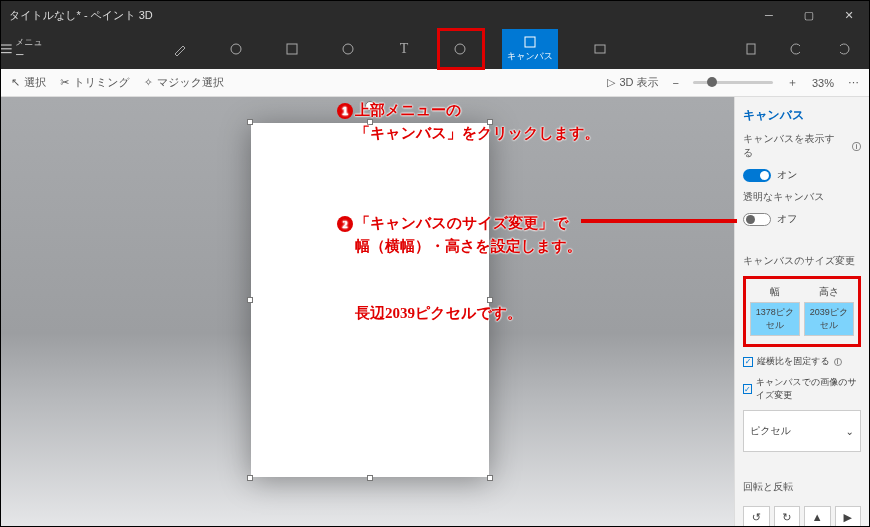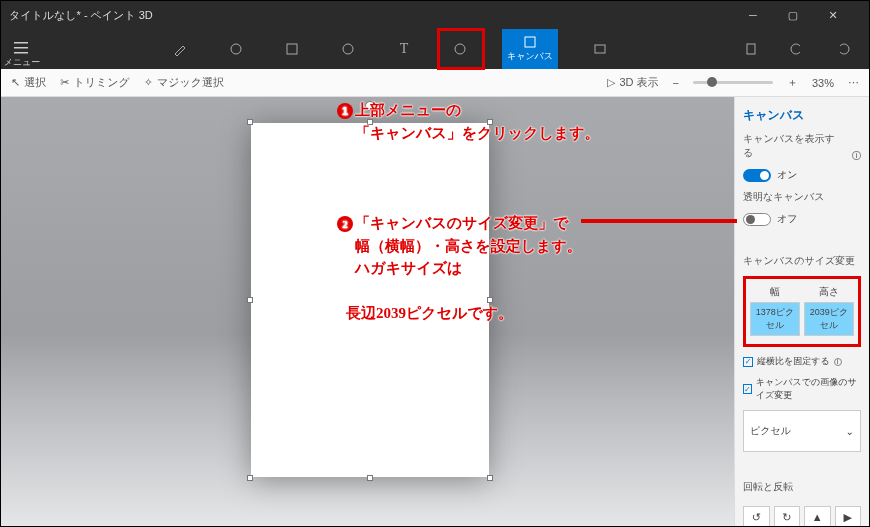--- a/index.html
+++ b/index.html
@@ -1,43 +1,43 @@
 <!DOCTYPE html>
 <html><head>
 <meta charset="utf-8">
 <style>
 * { box-sizing: border-box; margin: 0; padding: 0; }
 body { font-family: "Yu Gothic UI","Meiryo",sans-serif; font-size: 11px; color:#333; background:#fff;}
 .window { width:870px; height:527px; border:1px solid #000; display:flex; flex-direction:column; background:#f0f0f0;}
-.titlebar { height:28px; background:#2b2b2b; color:#ddd; display:flex; align-items:center; justify-content:space-between; padding:0 16px 0 8px;}
+.titlebar { height:28px; background:#2b2b2b; color:#ddd; display:flex; align-items:center; justify-content:space-between; padding:0 0 0 8px;}
 .titlebar .title{font-size:11px;}
 .win-btns{display:flex;}
 .win-btn{width:40px;height:28px;display:flex;align-items:center;justify-content:center;color:#ccc;}
 .mainbar{height:40px;background:#2b2b2b;display:flex;align-items:center;color:#ccc;}
-.menu-btn{width:42px;height:40px;display:flex;flex-direction:column;align-items:center;justify-content:flex-end;font-size:9px;gap:2px;}
+.menu-btn{width:42px;height:40px;display:flex;flex-direction:row;align-items:center;justify-content:center;font-size:9px;gap:2px;}
 .menu-btn svg{width:16px;height:12px;}
 .top-tools{flex:1;display:flex;justify-content:center;gap:28px;align-items:center;height:100%;}
 .tool{width:28px;height:40px;display:flex;align-items:center;justify-content:center;color:#999;}
 .tool.active{background:#0078d4;color:#fff;width:56px;flex-direction:column;font-size:9px;gap:1px;}
 .top-right{display:flex;gap:18px;padding-right:12px;align-items:center;}
 .red-box1{position:absolute;border:3px solid #e00000;pointer-events:none;}
 .subbar{height:28px;background:#fafafa;border-bottom:1px solid #ddd;display:flex;align-items:center;gap:14px;padding:0 10px;color:#555;font-size:11px;}
 .subbar .sitem{display:flex;align-items:center;gap:4px;}
 .subbar .spacer{flex:1;}
 .subbar .zoom-slider{width:80px;height:3px;background:#ccc;position:relative;border-radius:2px;}
 .subbar .zoom-slider .thumb{position:absolute;width:10px;height:10px;background:#666;border-radius:50%;top:-4px;left:14px;}
 .content{flex:1;display:flex;position:relative;overflow:hidden;}
 .canvas-area{flex:1;background:linear-gradient(180deg,#a8aaad 0%,#9c9ea1 55%,#b6b8bb 70%,#e5e6e8 100%);position:relative;}
 .canvas{position:absolute;left:250px;top:26px;width:238px;height:354px;background:#fff;box-shadow:0 4px 28px rgba(0,0,0,.35);}
 .handle{position:absolute;width:6px;height:6px;border:1px solid #777;background:#fff;}
 .ht{top:-4px;} .hb{bottom:-4px;} .hl{left:-4px;} .hr{right:-4px;} .hm{left:50%;margin-left:-3px;} .hmv{top:50%;margin-top:-3px;}
 .rot{position:absolute;width:10px;height:10px;border:1px solid #777;border-radius:50%;background:#fff;left:50%;margin-left:-5px;top:-22px;}
 .side{width:135px;background:#f3f3f3;border-left:1px solid #ddd;padding:10px 8px;display:flex;flex-direction:column;gap:8px;font-size:10px;color:#444;}
 .side h3{font-size:12px;color:#0067c0;font-weight:600;}
-.side .label{font-size:10px;color:#555;display:flex;align-items:flex-end;gap:14px;}
+.side .label{font-size:10px;color:#555;display:flex;align-items:center;gap:14px;}
 .toggle{width:28px;height:13px;border-radius:7px;position:relative;background:#0078d4;}
 .toggle .knob{position:absolute;width:9px;height:9px;background:#fff;border-radius:50%;top:2px;right:2px;}
 .toggle.off{background:#fff;border:1px solid #888;}
 .toggle.off .knob{background:#666;left:2px;right:auto;top:1px;}
 .trow{display:flex;align-items:center;gap:6px;}
 .section-title{font-size:10px;color:#555;margin-top:20px;}
 .size-grid{display:flex;gap:4px;}
 .size-cell{flex:1;border:1px solid #ccc;padding:3px 2px;text-align:center;font-size:9px;background:#7dd3fc;}
 .check{display:flex;align-items:center;gap:4px;font-size:9px;color:#444;}
 .check .box{width:10px;height:10px;border:1px solid #0078d4;display:flex;align-items:center;justify-content:center;color:#0078d4;font-size:8px;}
@@ -175,23 +175,23 @@
       </div>
 
       <div class="annotation" style="left:336px;top:2px;">
         <span class="num">1</span><span>上部メニューの</span><br>
         <span style="margin-left:18px;display:inline-block">「キャンバス」をクリックします。</span>
       </div>
 
       <div class="annotation" style="left:336px;top:115px;font-family:Liberation Serif, serif;">
         <span class="num">2</span><span>「キャンバスのサイズ変更」で</span><br>
         <span style="margin-left:18px;display:inline-block">幅（横幅）・高さを設定します。</span><br>
-        <span style="margin-left:18px;display:inline-block">ハガキサイズは</span><br>
         <br>
-        <span style="margin-left:9px;display:inline-block">長辺2039ピクセルです。</span>
+        <br>
+        <span style="margin-left:18px;display:inline-block">長辺2039ピクセルです。</span>
       </div>
 
       <div class="hline" style="left:580px;top:122px;width:156px;"></div>
     </div>
 
     <div class="side">
       <h3>キャンバス</h3>
 
       <div class="label">
           <span>キャンバスを表示する</span>

